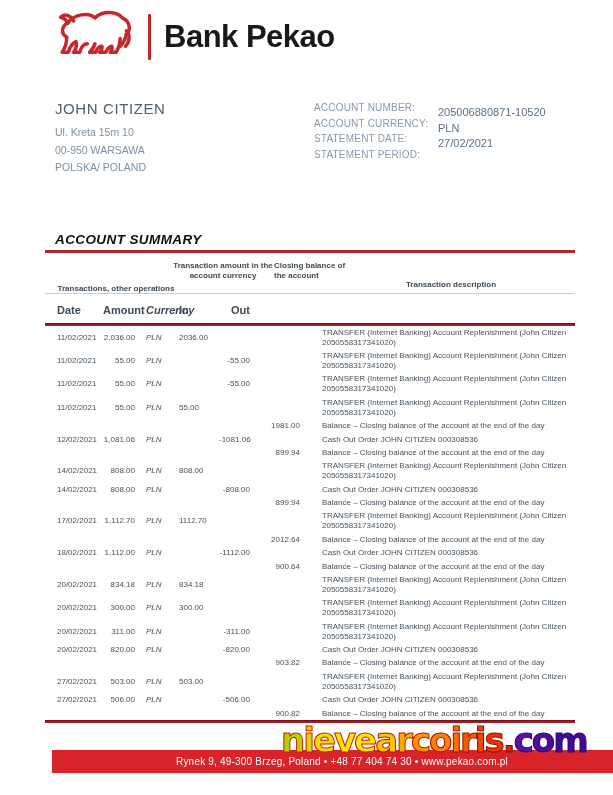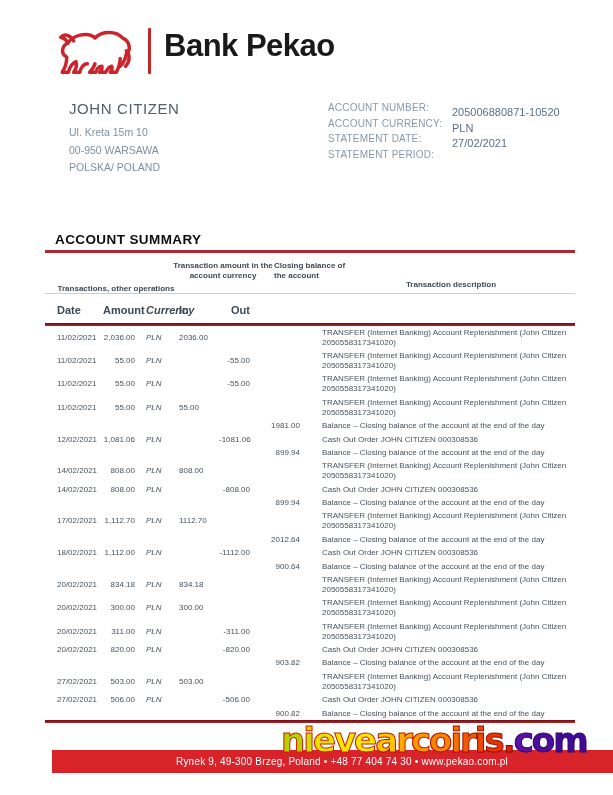--- a/index.html
+++ b/index.html
@@ -3,37 +3,37 @@
 <meta charset="utf-8">
 <style>
   html,body{margin:0;padding:0;}
   body{
     width:613px;height:795px;background:#ffffff;position:relative;overflow:hidden;
     font-family:"Liberation Sans",sans-serif;-webkit-font-smoothing:antialiased;
   }
   .abs{position:absolute;}
 
   
-  .logo-row{top:28px;left:55px;display:flex;gap:13px;}
+  .logo-row{top:8px;left:55px;display:flex;align-items:center;gap:13px;}
   .bison{width:80px;height:58px;}
   .logo-divider{width:3px;height:46px;background:#c2262d;border-radius:1px;}
   .brand-name{font-size:31px;font-weight:bold;color:#191919;letter-spacing:-0.5px;}
 
   
-  .info-row{top:100px;left:55px;width:521px;display:flex;justify-content:space-between;margin-left:14px;}
+  .info-row{top:100px;left:55px;width:521px;display:flex;justify-content:space-between;}
   .customer-name{font-size:15px;color:#51616f;letter-spacing:0.6px;margin-bottom:7px;}
   .customer-address div{font-size:10.5px;color:#7e90a2;line-height:17.5px;}
   .account-info{width:262px;display:flex;}
   .acct-labels{width:124px;}
   .acct-labels div{font-size:10px;color:#8799ac;line-height:15.5px;letter-spacing:0.2px;}
   .acct-values{flex:1;margin-top:5px;}
   .acct-values div{font-size:11px;color:#5b7187;line-height:15.5px;}
 
   
-  .summary-title{top:232px;left:55px;font-size:13.5px;font-weight:bold;color:#0e0e0e;letter-spacing:0.4px;}
+  .summary-title{top:232px;left:55px;font-size:13.5px;font-weight:bold;font-style:italic;color:#0e0e0e;letter-spacing:0.4px;}
   .title-rule{top:250px;left:45px;width:530px;height:3px;background:#ad2832;}
 
   
   .table{top:259px;left:45px;width:530px;}
   .ghead{position:relative;height:34px;font-size:8px;font-weight:bold;color:#3e4a56;}
   .ghead span{position:absolute;line-height:9.5px;}
   .g1{bottom:0;left:12px;width:118px;text-align:center;}
   .g2{top:2px;left:128px;width:100px;text-align:center;}
   .g3{top:2px;left:229px;width:80px;text-align:left;}
   .g4{bottom:4px;left:300px;width:212px;text-align:center;}

